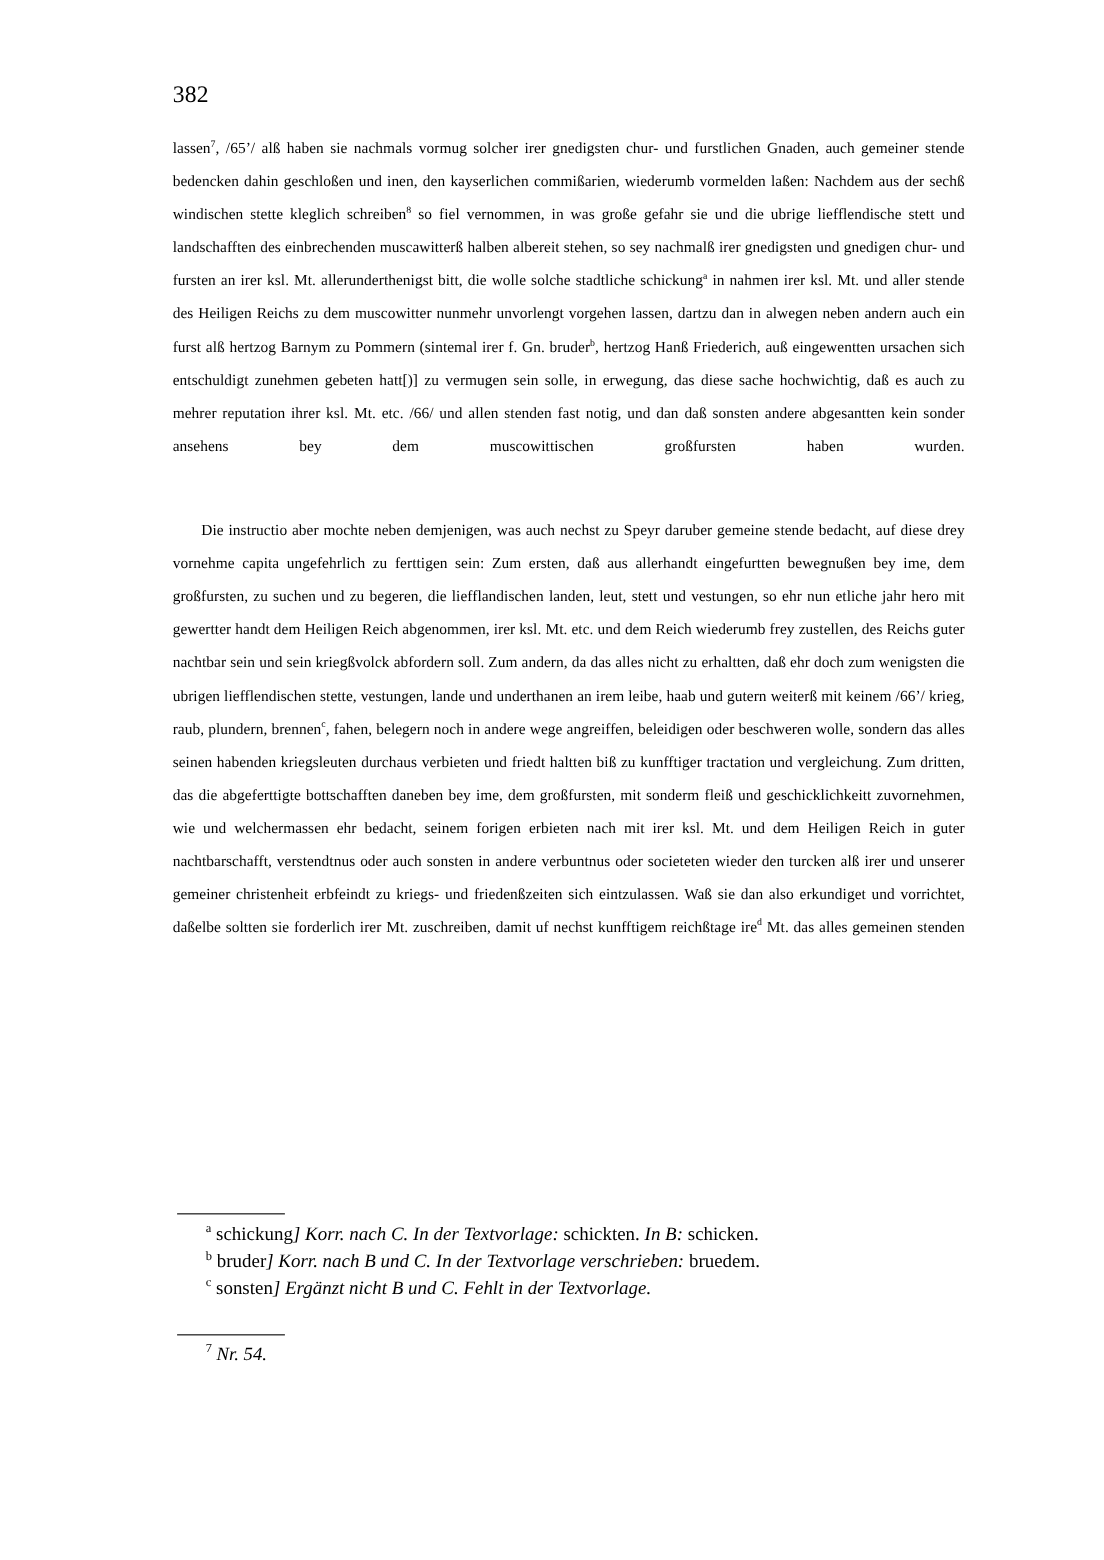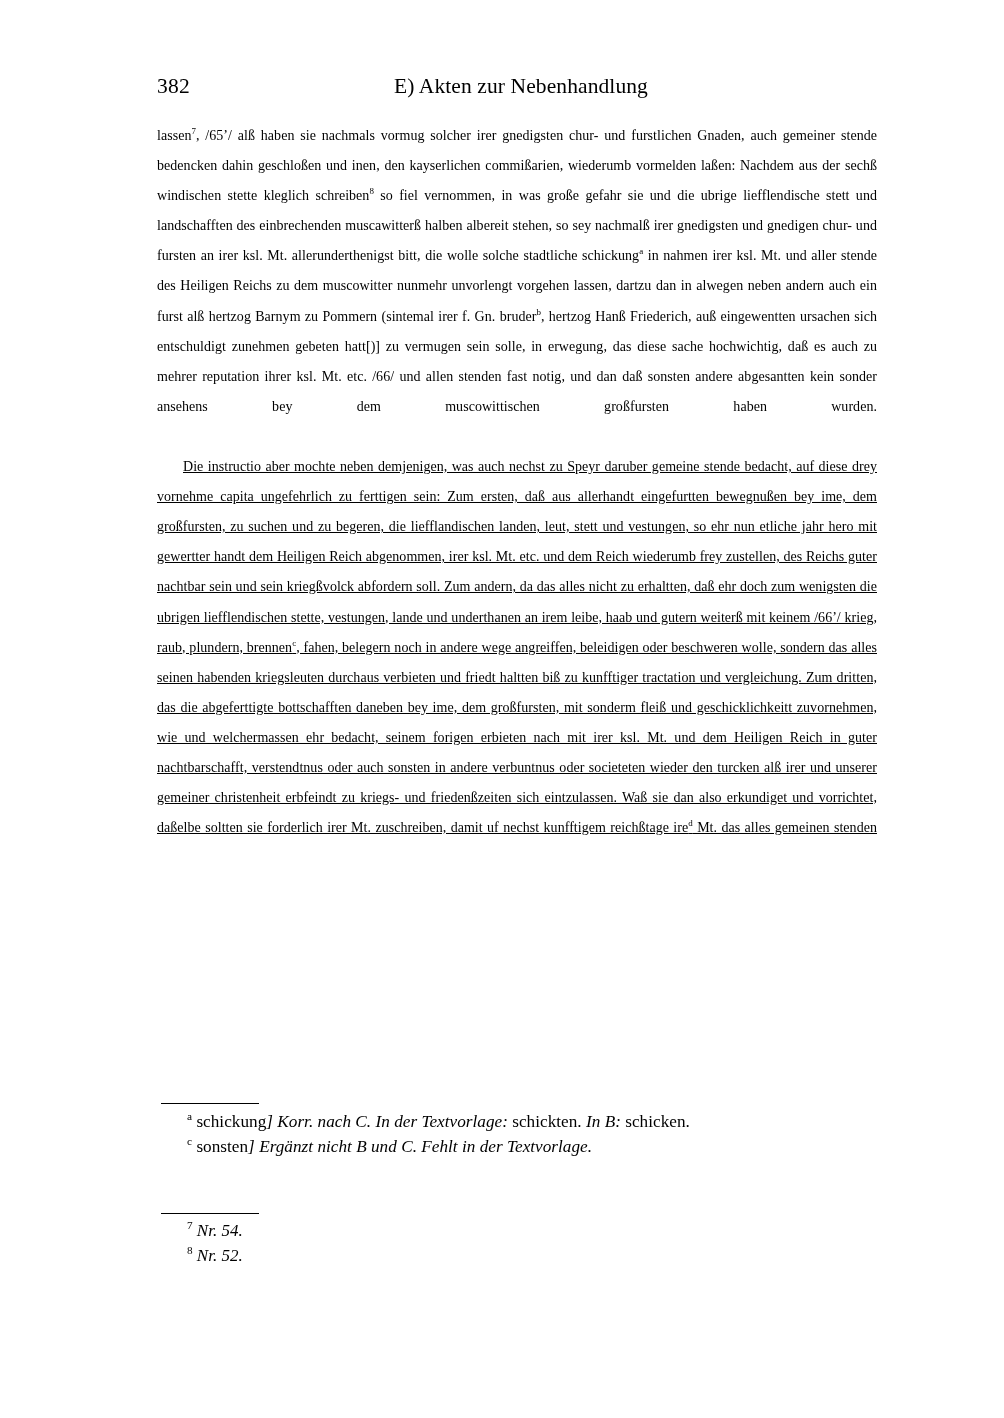--- a/index.html
+++ b/index.html
@@ -24,20 +24,21 @@
 
   
   .header {
     position: absolute;
     left: 157px;
     top: 74px;
     width: 718px;
     display: flex;
     align-items: baseline;
     font-size: 21.5px;
+    flex-direction: column;
   }
   .folio {
     width: 120px;
     flex: none;
     letter-spacing: 0.2px;
   }
   .runtitle {
     flex: 1;
     text-align: center;
     padding-right: 110px;
@@ -57,22 +58,21 @@
     text-justify: inter-word;
     font-size: 14px;
     line-height: 30.1px;
     hyphens: none;
     letter-spacing: 0.04px;
   }
   .para.indent {
     text-indent: 26px;
   }
   .para + .para {
-    margin-top: 0;
-    text-decoration: underline;
+    margin-top: 16px;
   }
   
   .para:after {
     content: "";
     display: inline-block;
     width: 100%;
   }
 
   sup {
     font-size: 0.64em;
@@ -132,42 +132,41 @@
     font-style: normal;
   }
 </style>
 </head>
 <body>
 
 <div class="page">
 
   <div class="header">
     <span class="folio">382</span>
-    <span class="runtitle">E) Akten zur Nebenhandlung</span>
   </div>
 
   <div class="body-block">
 
     <p class="para"><span>lassen</span><sup>7</sup><span>, /65’/ alß haben sie nachmals vormug solcher irer gnedigsten chur- und furstlichen Gnaden, auch gemeiner stende bedencken dahin geschloßen und inen, den kayserlichen commißarien, wiederumb vormelden laßen: Nachdem aus der sechß windischen stette kleglich schreiben</span><sup>8</sup><span> so fiel vernommen, in was große gefahr sie und die ubrige liefflendische stett und landschafften des einbrechenden muscawitterß halben albereit stehen, so sey nachmalß irer gnedigsten und gnedigen chur- und fursten an irer ksl. Mt. allerunderthenigst bitt, die wolle solche stadtliche schickung</span><sup>a</sup><span> in nahmen irer ksl. Mt. und aller stende des Heiligen Reichs zu dem muscowitter nunmehr unvorlengt vorgehen lassen, dartzu dan in alwegen neben andern auch ein furst alß hertzog Barnym zu Pommern (sintemal irer f. Gn. bruder</span><sup>b</sup><span>, hertzog Hanß Friederich, auß eingewentten ursachen sich entschuldigt zunehmen gebeten hatt[)] zu vermugen sein solle, in erwegung, das diese sache hochwichtig, daß es auch zu mehrer reputation ihrer ksl. Mt. etc. /66/ und allen stenden fast notig, und dan daß sonsten andere abgesantten kein sonder ansehens bey dem muscowittischen großfursten haben wurden.</span></p>
 
     <p class="para indent"><span>Die instructio aber mochte neben demjenigen, was auch nechst zu Speyr daruber gemeine stende bedacht, auf diese drey vornehme capita ungefehrlich zu ferttigen sein: Zum ersten, daß aus allerhandt eingefurtten bewegnußen bey ime, dem großfursten, zu suchen und zu begeren, die liefflandischen landen, leut, stett und vestungen, so ehr nun etliche jahr hero mit gewertter handt dem Heiligen Reich abgenommen, irer ksl. Mt. etc. und dem Reich wiederumb frey zustellen, des Reichs guter nachtbar sein und sein kriegßvolck abfordern soll. Zum andern, da das alles nicht zu erhaltten, daß ehr doch zum wenigsten die ubrigen liefflendischen stette, vestungen, lande und underthanen an irem leibe, haab und gutern weiterß mit keinem /66’/ krieg, raub, plundern, brennen</span><sup>c</sup><span>, fahen, belegern noch in andere wege angreiffen, beleidigen oder beschweren wolle, sondern das alles seinen habenden kriegsleuten durchaus verbieten und friedt haltten biß zu kunfftiger tractation und vergleichung. Zum dritten, das die abgeferttigte bottschafften daneben bey ime, dem großfursten, mit sonderm fleiß und geschicklichkeitt zuvornehmen, wie und welchermassen ehr bedacht, seinem forigen erbieten nach mit irer ksl. Mt. und dem Heiligen Reich in guter nachtbarschafft, verstendtnus oder auch sonsten in andere verbuntnus oder societeten wieder den turcken alß irer und unserer gemeiner christenheit erbfeindt zu kriegs- und friedenßzeiten sich eintzulassen. Waß sie dan also erkundiget und vorrichtet, daßelbe soltten sie forderlich irer Mt. zuschreiben, damit uf nechst kunfftigem reichßtage ire</span><sup>d</sup><span> Mt. das alles gemeinen stenden</span></p>
 
   </div>
 
   <div class="apparatus">
     <div class="app-rule"></div>
 
     <p class="app-line"><sup>a</sup> <span>schickung</span><i>]</i><i> Korr. nach C. In der Textvorlage:</i><span> schickten.</span><i> In B:</i><span> schicken.</span></p>
 
+    <p class="app-line"><sup>b</sup> <span>bruder</span><i>]</i><i> Korr. nach B und C. In der Textvorlage verschrieben:</i><span> bruedem.</span></p>
 
     <p class="app-line"><sup>c</sup> <span>sonsten</span><i>]</i><i> Ergänzt nicht B und C. Fehlt in der Textvorlage.</i></p>
 
   </div>
 
   <div class="footnotes">
     <div class="fn-rule"></div>
 
     <p class="fn-line"><sup>7</sup> <span>Nr. 54.</span></p>
 
-    <p class="fn-line"><sup>8</sup> <span>Nr. 52.</span></p>
   </div>
 
 </div>
 
 </body></html>

